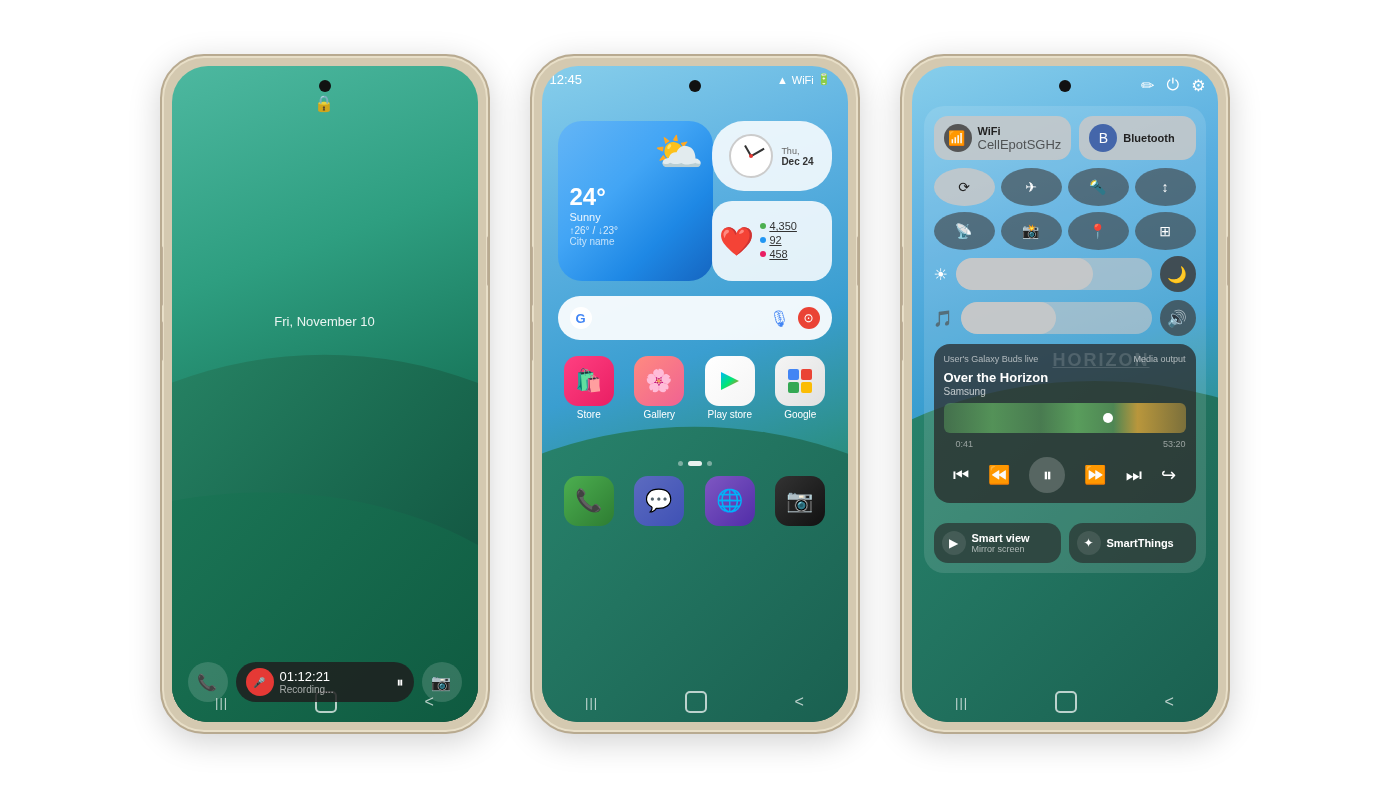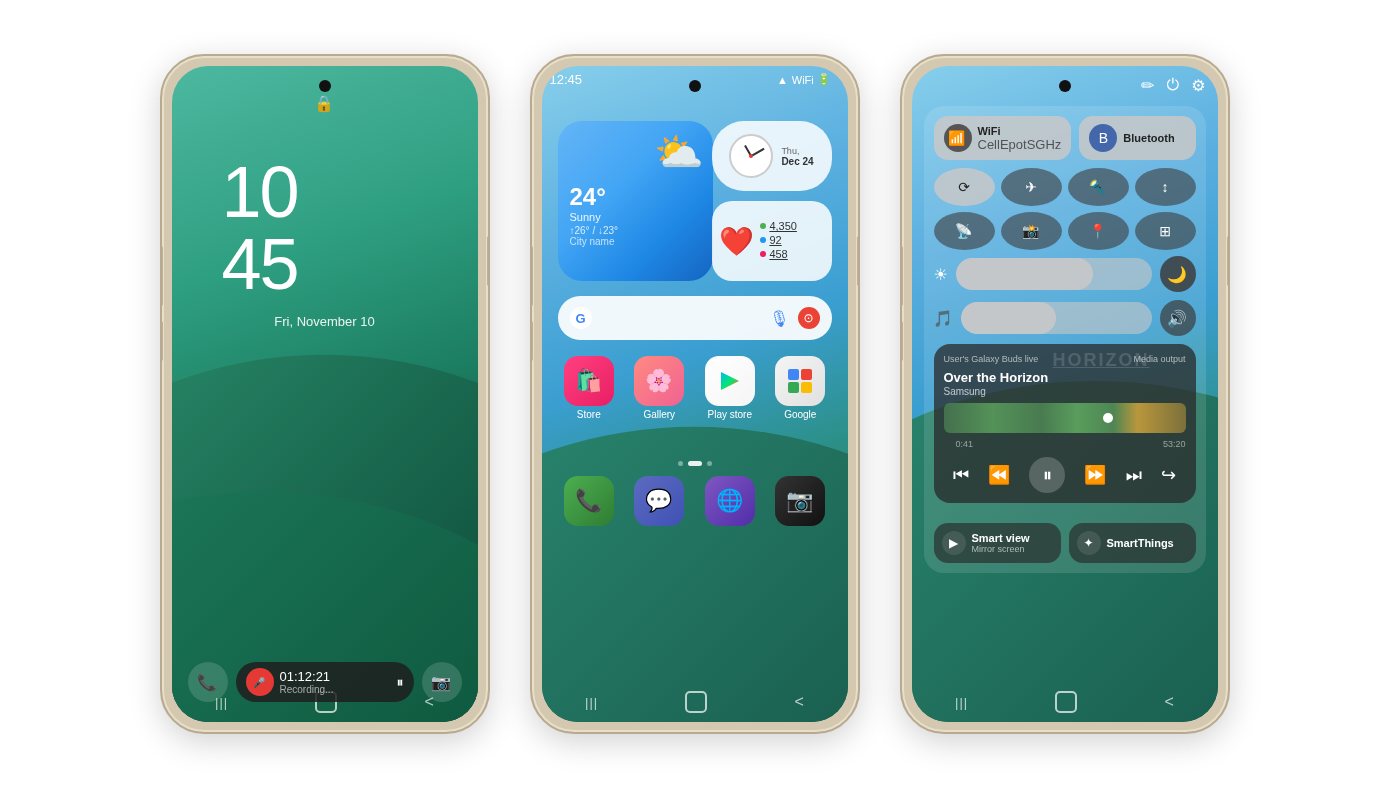--- a/index.html
+++ b/index.html
@@ -875,24 +875,20 @@
 
   <div class="phone-screen">
     <div class="lockscreen-bg">
       <div class="ls-wave"></div>
       <div class="ls-wave2"></div>
 
       <div class="punch-hole"></div>
 
       <div class="ls-lock-icon">🔒</div>
 
-      <div class="ls-time">
-        <div class="ls-time-hour">10</div>
-        <div class="ls-time-min">45</div>
-      </div>
 
       <div class="ls-date">Fri, November 10</div>
 
       <div class="ls-bottom-bar">
         <div class="ls-icon-btn">📞</div>
 
         <div class="ls-recording">
           <div class="ls-rec-dot">
             <span style="color:white;font-size:10px;">🎤</span>
           </div>

